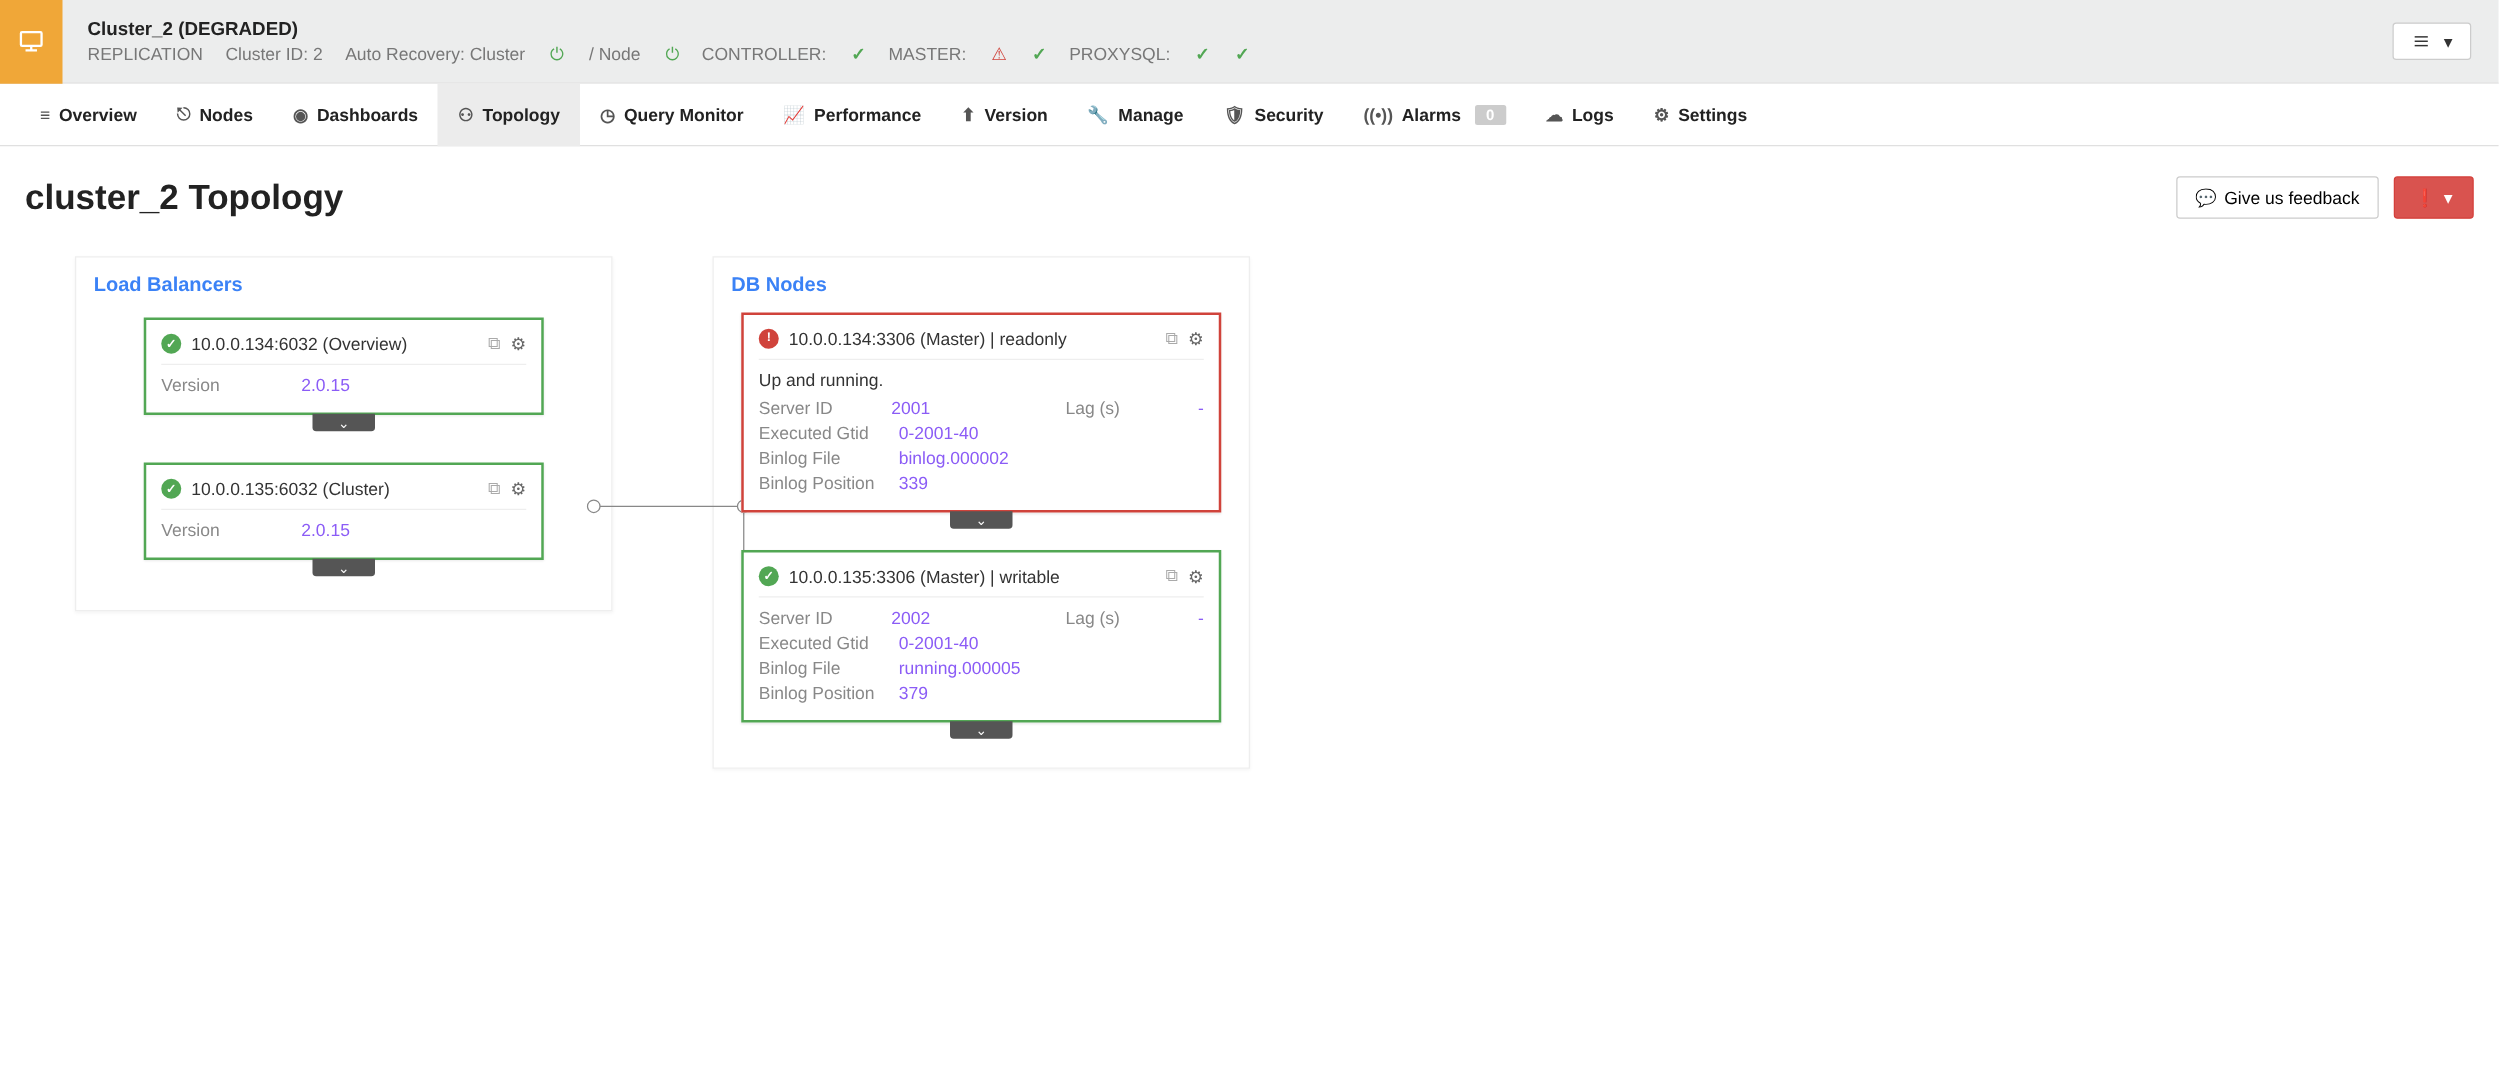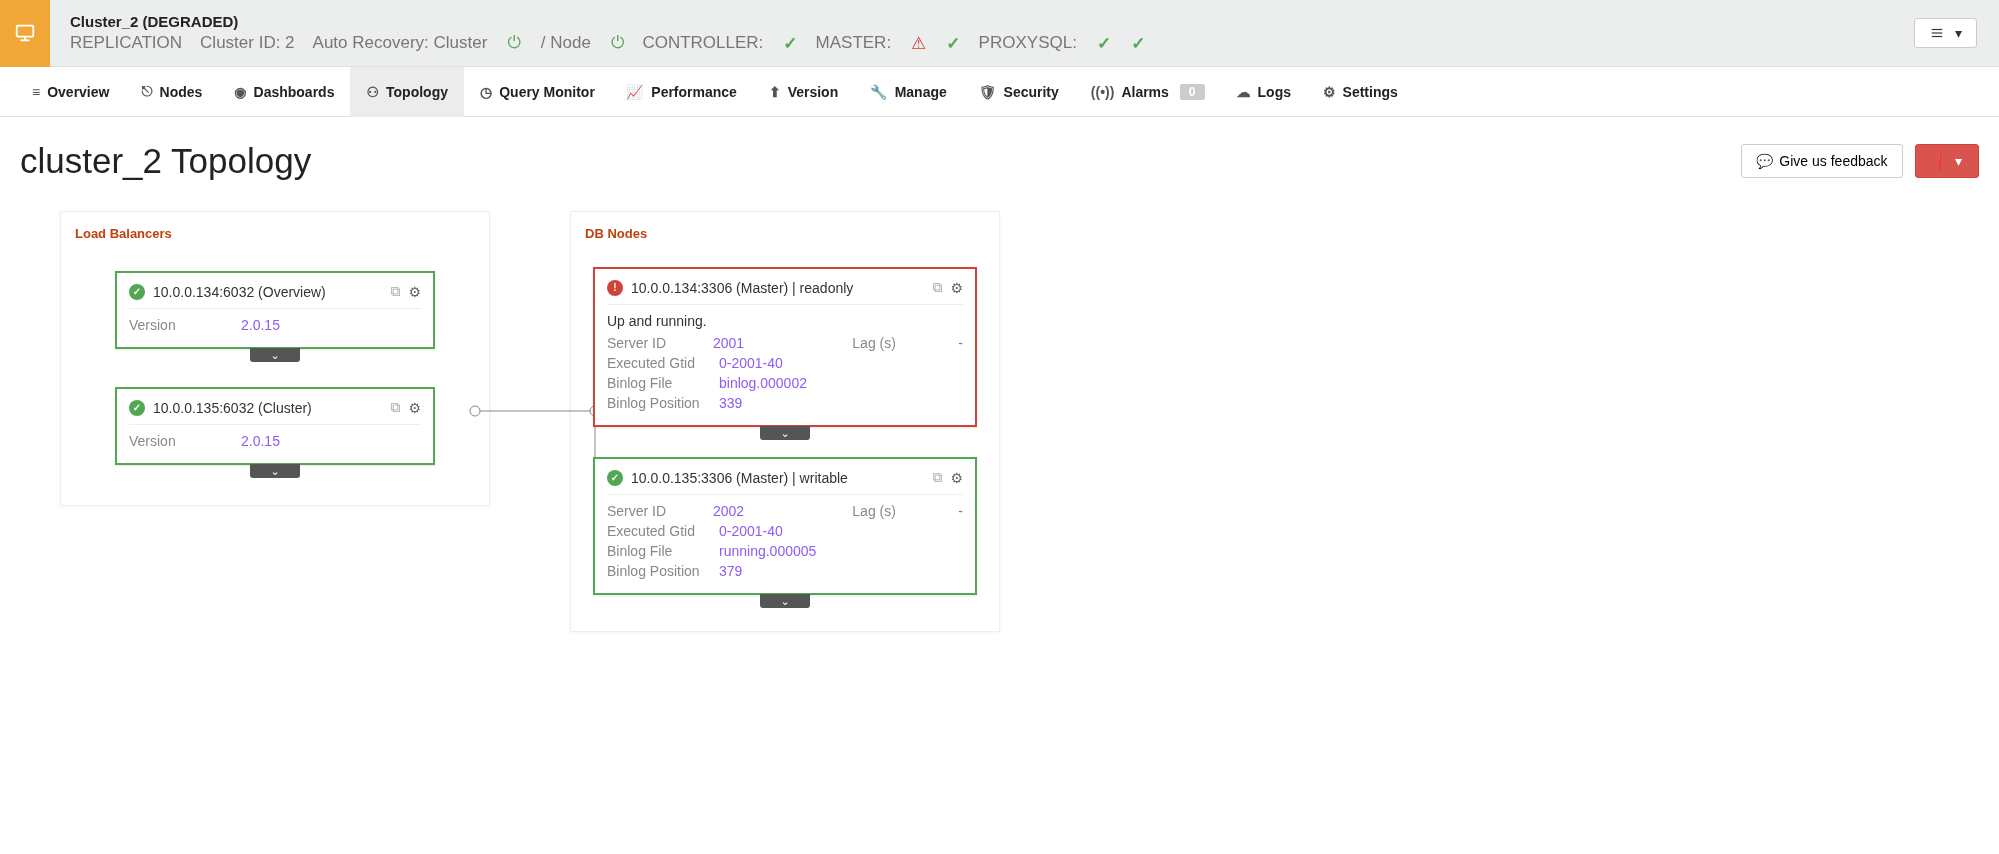--- a/index.html
+++ b/index.html
@@ -1,41 +1,41 @@
 <!DOCTYPE html>
 <html><head>
 <meta charset="utf-8">
 <style>
 *{box-sizing:border-box;margin:0;padding:0;font-family:-apple-system,BlinkMacSystemFont,"Segoe UI",Helvetica,Arial,sans-serif}
 body{background:#fff;font-size:14px;color:#333}
 .header{background:#eceded;display:flex;align-items:center;height:67px;border-bottom:1px solid #e0e0e0}
 .logo-box{background:#f0a738;width:50px;height:67px;display:flex;align-items:center;justify-content:center;color:#fff;font-size:22px}
 .header-content{flex:1;padding:8px 20px}
 .header-title{font-weight:700;font-size:15px;color:#222;margin-bottom:3px}
-.header-meta{display:flex;gap:18px;font-size:17px;color:#777}
+.header-meta{display:flex;gap:18px;font-size:14px;color:#777}
 .meta-item{display:flex;align-items:center;gap:20px}
 .check{color:#52a754;font-weight:700}
 .power{color:#52a754}
 .warn-red{color:#d0433b}
 .header-actions{padding-right:22px}
 .dropdown-btn{background:#fff;border:1px solid #ccc;border-radius:3px;padding:6px 14px;display:flex;align-items:center;gap:10px;cursor:pointer}
 .nav-tabs{display:flex;background:#fff;border-bottom:1px solid #e0e0e0;padding:0 16px;height:50px;align-items:center}
 .nav-tab{display:flex;align-items:center;gap:7px;padding:0 16px;height:50px;color:#222;font-size:14px;font-weight:600;cursor:pointer}
 .nav-tab.active{background:#ececec}
 .nav-tab .icon{font-size:14px;color:#555}
 .badge{background:#ccc;color:#fff;padding:1px 9px;border-radius:2px;font-size:12px;margin-left:4px}
 .page{padding:24px 20px;position:relative}
 .page-header{display:flex;justify-content:space-between;align-items:center;margin-bottom:30px}
-.page-title{font-size:35px;font-weight:400;color:#222}
+.page-title{font-size:28px;font-weight:700;color:#222}
 .page-actions{display:flex;gap:12px}
 .btn{border:1px solid #ccc;background:#fff;border-radius:3px;padding:8px 14px;font-size:14px;cursor:pointer;display:flex;align-items:center;gap:6px}
 .btn-red{background:#d9534f;border-color:#d43f3a;color:#fff;padding:8px 16px}
 .topology{display:flex;gap:80px;align-items:flex-start;padding-left:40px;position:relative}
 .group-panel{background:#fff;border:1px solid #eee;box-shadow:0 1px 3px rgba(0,0,0,0.05);padding:14px;min-width:430px}
-.group-title{font-weight:600;font-size:13px;color:#c2410c;margin-bottom:18px}
+.group-title{font-weight:600;font-size:16px;color:#3b82f6;margin-bottom:4px}
 .node-wrap{padding:12px 40px;position:relative}
 .node-card{border:2px solid #52a754;background:#fff;padding:10px 12px;box-shadow:0 1px 2px rgba(0,0,0,0.1)}
 .node-card.red{border-color:#d0433b}
 .node-head{display:flex;align-items:center;gap:8px;padding-bottom:8px;border-bottom:1px solid #eee;margin-bottom:8px}
 .node-head .status-icon{flex-shrink:0}
 .node-head .title{flex:1;font-size:14px;color:#333}
 .node-head .ext{color:#aaa;cursor:pointer}
 .node-head .gear{color:#666;cursor:pointer}
 .node-body{font-size:14px;color:#333}
 .kv-row{display:flex;margin:4px 0;gap:12px}

